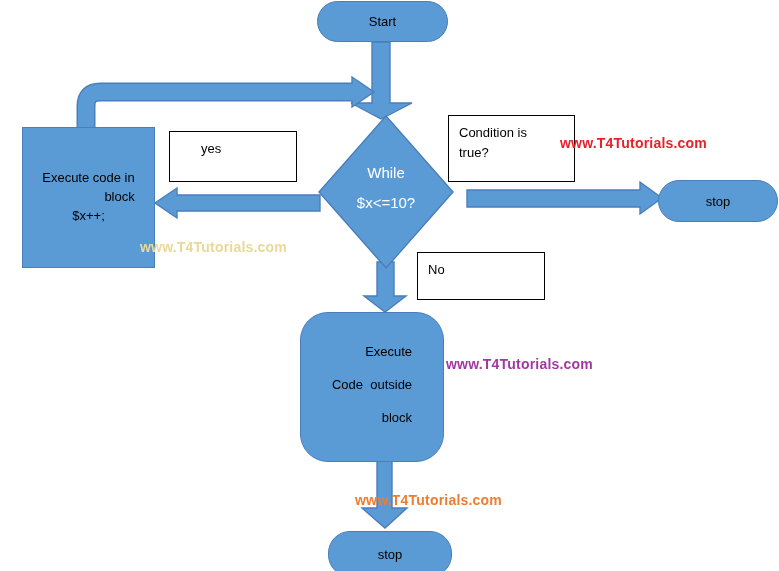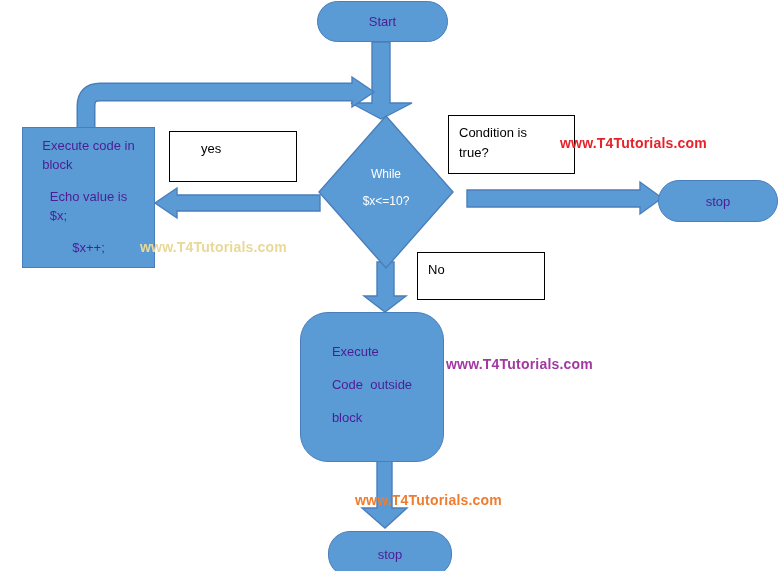--- a/index.html
+++ b/index.html
@@ -13,35 +13,35 @@
   }
   .canvas svg { position:absolute; left:0; top:0; }
   .shape { fill:#5b9bd5; stroke:#4a7ebb; stroke-width:1.4; }
   .connector-under { fill:none; stroke:#4a7ebb; stroke-width:19; }
   .connector-over  { fill:none; stroke:#5b9bd5; stroke-width:16; }
 
   .node {
     position:absolute;
     background:#5b9bd5;
     border:1.5px solid #4a7ebb;
-    color:#4c1d95;
+    color:#000000;
     font-size:13px;
     display:flex;
     align-items:center;
     justify-content:center;
-    text-align:left;
+    text-align:right;
     box-sizing:border-box;
   }
   .stadium { border-radius:22px; }
   .rounded-big { border-radius:28px; }
 
   .diamond-text {
     position:absolute;
     color:#ffffff;
-    font-size:12px;
+    font-size:15px;
     display:flex;
     flex-direction:column;
     align-items:center;
     justify-content:center;
     gap:13px;
     text-align:center;
   }
 
   .label-box {
     position:absolute;
@@ -53,21 +53,20 @@
     padding:7px 10px;
     line-height:1.55;
   }
 
   .lines { white-space:pre-wrap; }
 
   .paragraphs {
     display:flex;
     flex-direction:column;
     justify-content:center;
-    gap:13px;
     line-height:1.45;
     padding:12px;
   }
 
   .watermark {
     position:absolute;
     font-size:14px;
     font-weight:bold;
     letter-spacing:0.2px;
     white-space:nowrap;
@@ -105,30 +104,28 @@
   </div>
 
   <div class="diamond-text" style="left:321px; top:156px; width:130px; height:62px;">
     <span>While</span>
     <span>$x&lt;=10?</span>
   </div>
 
   <div class="node paragraphs" style="left:22px; top:127px; width:133px; height:141px; flex-direction:column;">
     <div class="lines">Execute code in
 block</div>
-    <div class="lines">Echo value is
-$x;</div>
     <div class="lines">$x++;</div>
   </div>
 
   <div class="label-box" style="left:169px; top:131px; width:128px; height:51px;padding-left:31px;">
     <span>yes</span>
   </div>
 
-  <div class="label-box" style="left:448px; top:115px; width:127px; height:59px;">
+  <div class="label-box" style="left:448px; top:115px; width:127px; height:67px;">
     <div class="lines">Condition is
 true?</div>
   </div>
 
   <div class="label-box" style="left:417px; top:252px; width:128px; height:48px;">
     <span>No</span>
   </div>
 
   <div class="node stadium" style="left:658px; top:180px; width:120px; height:42px;">
     <span>stop</span>

